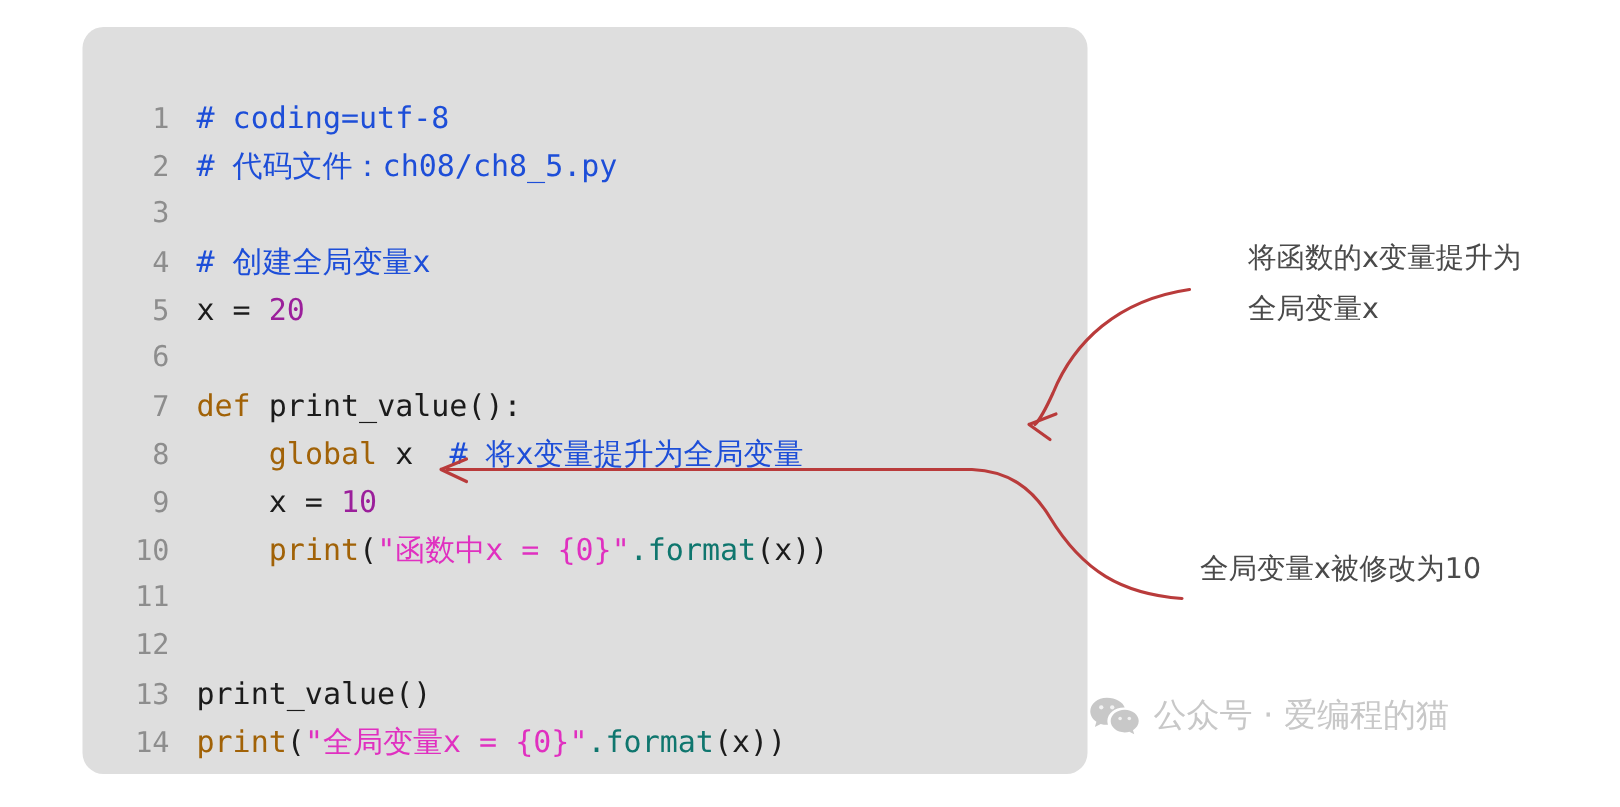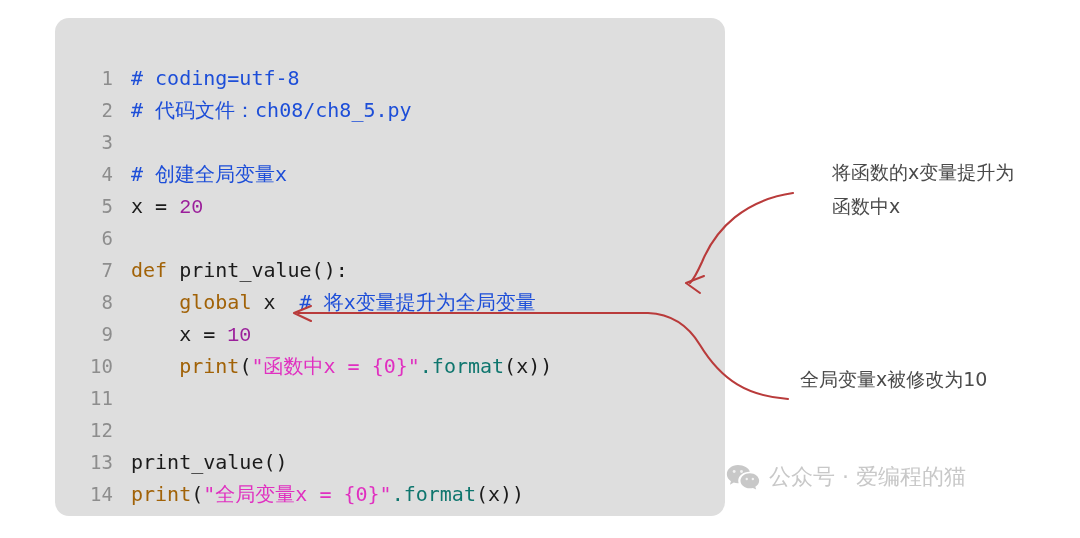--- a/index.html
+++ b/index.html
@@ -43,21 +43,21 @@
   }
   .code{
     padding-left:18px;
     font-family:"DejaVu Sans Mono","Liberation Mono",monospace;
     font-size:20px;
     color:#1b1b1b;
     white-space:pre;
   }
   .tok-comment{color:#1d4ed8;}
   .tok-kw{color:#a16207;}
-  .tok-num{color:#9b1f9b;font-family:Liberation Mono, monospace;}
+  .tok-num{color:#9b1f9b;}
   .tok-str{color:#e030c0;}
   .tok-fn{color:#a16207;}
   .tok-attr{color:#0f766e;}
   .tok-plain{color:#1b1b1b;}
 
   
   .anno{
     position:absolute;
     color:#4a4a4a;
     font-family:"DejaVu Sans","Liberation Sans",sans-serif;
@@ -109,21 +109,21 @@
         <div class="code-row"><div class="ln">10</div><div class="code"><span class="tok-plain">    </span><span class="tok-fn">print</span><span class="tok-plain">(</span><span class="tok-str">"函数中x = {0}"</span><span class="tok-attr">.format</span><span class="tok-plain">(x))</span></div></div>
         <div class="code-row"><div class="ln">11</div><div class="code"><span class="tok-plain"></span></div></div>
         <div class="code-row"><div class="ln">12</div><div class="code"><span class="tok-plain"></span></div></div>
         <div class="code-row"><div class="ln">13</div><div class="code"><span class="tok-plain">print_value()</span></div></div>
         <div class="code-row"><div class="ln">14</div><div class="code"><span class="tok-fn">print</span><span class="tok-plain">(</span><span class="tok-str">"全局变量x = {0}"</span><span class="tok-attr">.format</span><span class="tok-plain">(x))</span></div></div>
       </div>
   </div>
 
   <div class="anno" id="anno-top">
     <div>将函数的x变量提升为</div>
-    <div>函数中x</div>
+    <div>全局变量x</div>
   </div>
 
   <div class="anno" id="anno-bottom">
     <div>全局变量x被修改为10</div>
   </div>
 
   <svg id="arrows" viewBox="0 0 1080 538" xmlns="http://www.w3.org/2000/svg">
 
     <path id="arrow-top-path" d="M 793,193 C 745,200 716,228 702,262 C 697,273 694,279 690,283" fill="none" stroke="#b93b3b" stroke-width="2.1" stroke-linecap="round"></path>
     <path id="arrow-top-head" d="M 686,283 L 704,276 M 686,283 L 700,293" fill="none" stroke="#b93b3b" stroke-width="2.1" stroke-linecap="round"></path>

